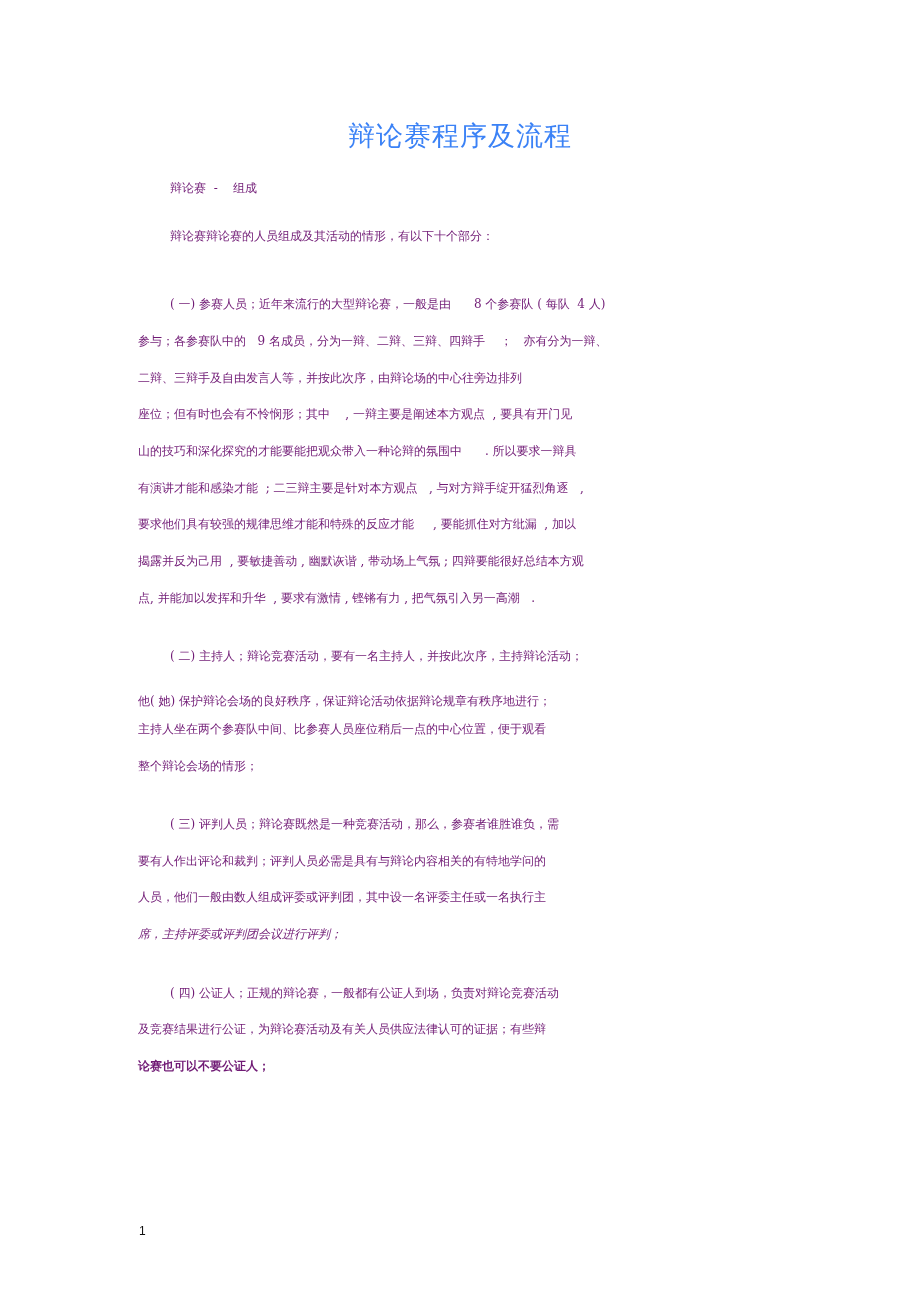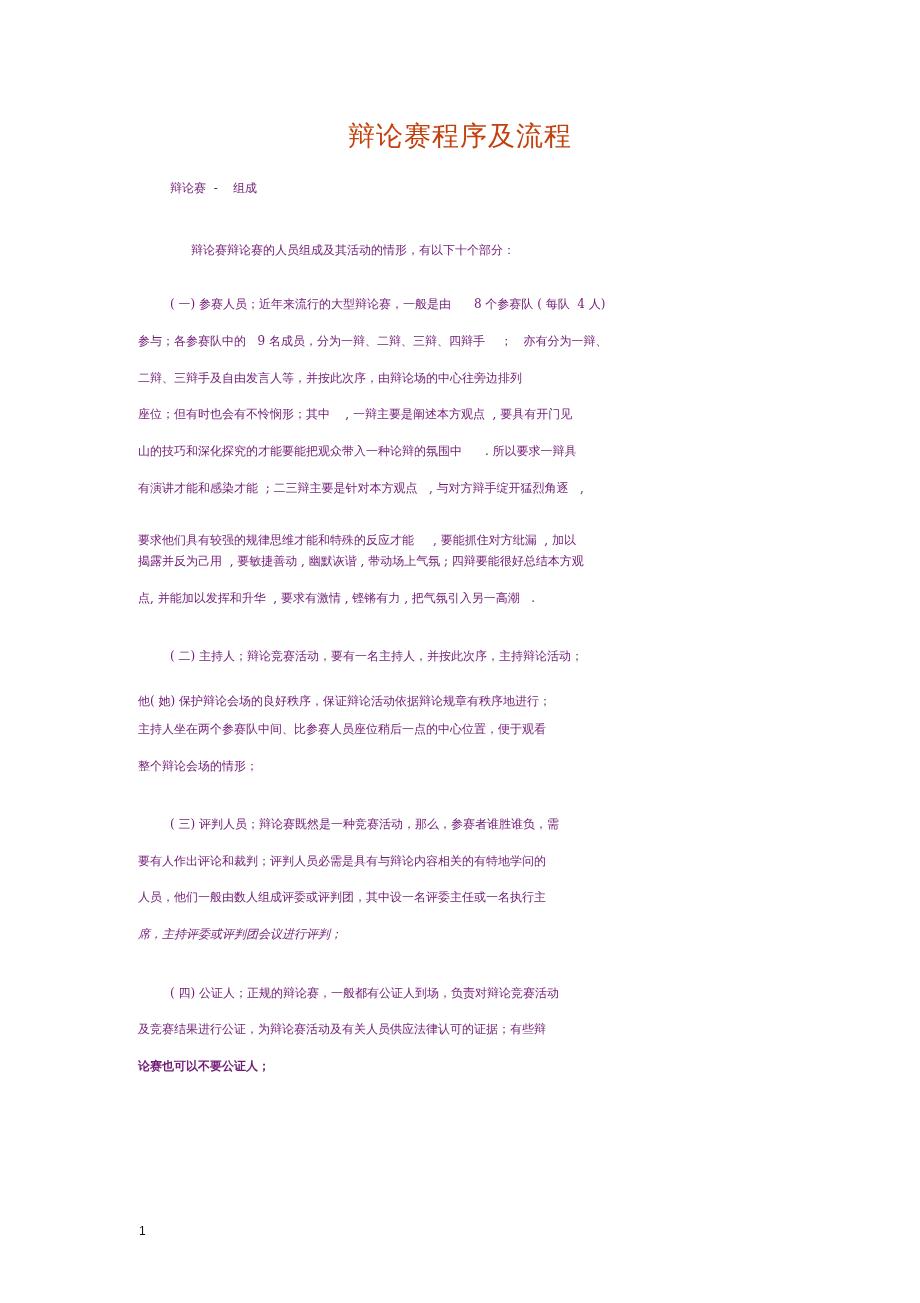--- a/index.html
+++ b/index.html
@@ -1,41 +1,41 @@
 <!DOCTYPE html>
 <html><head>
 <meta charset="utf-8">
 <style>
   html, body { margin: 0; padding: 0; background: #ffffff; }
   body { width: 920px; height: 1303px; position: relative; overflow: hidden;
          font-family: "DejaVu Serif", "Liberation Serif", serif; color: #111; }
   .page { position: absolute; left: 0; top: 0; width: 920px; height: 1303px; background: #fff; }
   .title { position: absolute; top: 118px; left: 0; width: 920px; text-align: center;
-           font-size: 27px; letter-spacing: 1px; color: #c2410c; }
+           font-size: 27px; letter-spacing: 1px; color: #3b82f6; }
   .line { position: absolute; left: 138px; font-size: 12px; white-space: pre; color: #701a75; line-height: 20px; }
   .indent { left: 170px; }
   .pagenum { position: absolute; left: 139px; top: 1224px; font-size: 12px; font-family: "Liberation Sans", sans-serif; color: #111; }
 </style>
 </head>
 <body>
 
 <div class="page">
   <div class="title">辩论赛程序及流程</div>
 
   <div class="line indent" style="top:178px;">辩论赛  -    组成</div>
-  <div class="line indent" style="top:240px;margin-left:21px;">辩论赛辩论赛的人员组成及其活动的情形，有以下十个部分：</div>
+  <div class="line indent" style="top:226px;">辩论赛辩论赛的人员组成及其活动的情形，有以下十个部分：</div>
 
   <div>
     <div class="line indent" style="top:294px;">( 一) 参赛人员；近年来流行的大型辩论赛，一般是由      8 个参赛队 ( 每队  4 人)</div>
     <div class="line" style="top:331px;">参与；各参赛队中的   9 名成员，分为一辩、二辩、三辩、四辩手    ；   亦有分为一辩、</div>
     <div class="line" style="top:368px;">二辩、三辩手及自由发言人等，并按此次序，由辩论场的中心往旁边排列</div>
     <div class="line" style="top:404px;">座位；但有时也会有不怜悯形；其中    , 一辩主要是阐述本方观点  , 要具有开门见</div>
     <div class="line" style="top:441px;">山的技巧和深化探究的才能要能把观众带入一种论辩的氛围中      . 所以要求一辩具</div>
     <div class="line" style="top:478px;">有演讲才能和感染才能  ; 二三辩主要是针对本方观点   , 与对方辩手绽开猛烈角逐   ,</div>
-    <div class="line" style="top:514px;margin-top:16px;">要求他们具有较强的规律思维才能和特殊的反应才能     , 要能抓住对方纰漏  , 加以</div>
+    <div class="line" style="top:514px;">要求他们具有较强的规律思维才能和特殊的反应才能     , 要能抓住对方纰漏  , 加以</div>
     <div class="line" style="top:551px;text-align:center;">揭露并反为己用  , 要敏捷善动 , 幽默诙谐 , 带动场上气氛 ; 四辩要能很好总结本方观</div>
     <div class="line" style="top:588px;">点, 并能加以发挥和升华  , 要求有激情 , 铿锵有力 , 把气氛引入另一高潮   .</div>
   </div>
 
   <div>
     <div class="line indent" style="top:646px;">( 二) 主持人；辩论竞赛活动，要有一名主持人，并按此次序，主持辩论活动；</div>
     <div class="line" style="top:683px;margin-top:8px;">他( 她) 保护辩论会场的良好秩序，保证辩论活动依据辩论规章有秩序地进行；</div>
     <div class="line" style="top:719px;">主持人坐在两个参赛队中间、比参赛人员座位稍后一点的中心位置，便于观看</div>
     <div class="line" style="top:756px;">整个辩论会场的情形；</div>
   </div>

